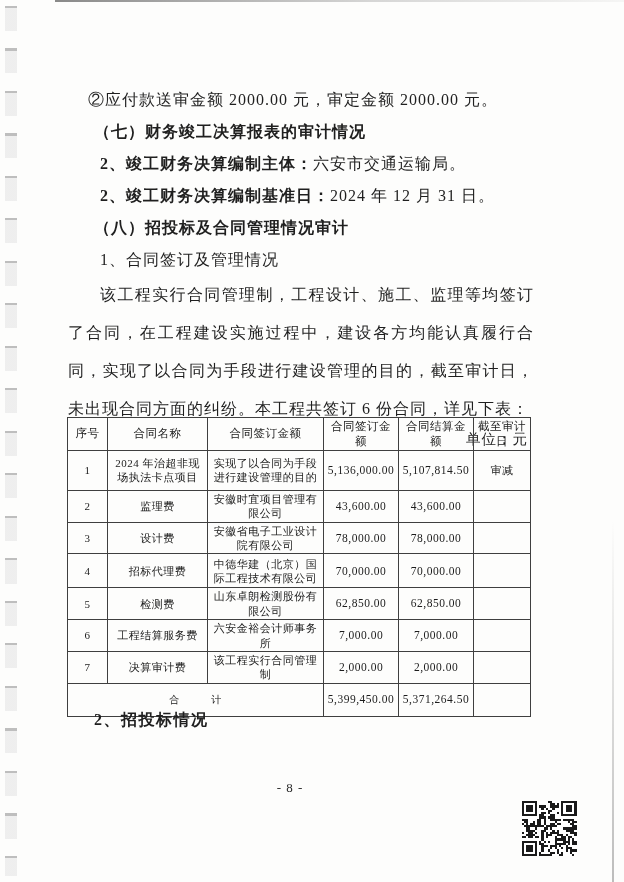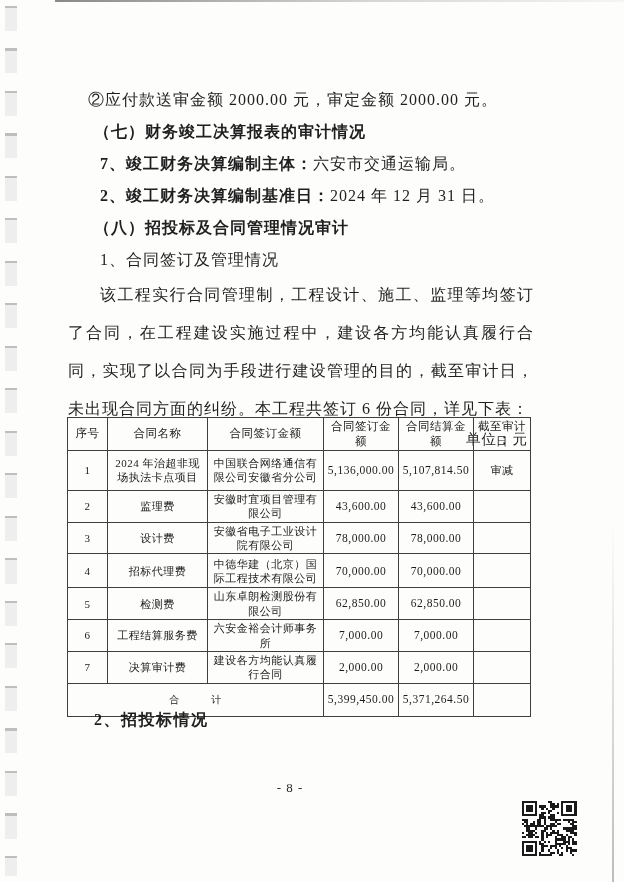--- a/index.html
+++ b/index.html
@@ -61,21 +61,21 @@
 
 <div class="page">
 
   <div class="edge-top"></div>
   <div class="edge-right"></div>
   <div class="binding"></div>
 
   <div class="text-block">
     <div class="line ln-pay">②应付款送审金额 2000.00 元，审定金额 2000.00 元。</div>
     <div class="line ln-h">（七）财务竣工决算报表的审计情况</div>
-    <div class="line ln-item"><b>7、竣工财务决算编制主体：</b><span>六安市交通运输局。</span></div>
+    <div class="line ln-item"><b>2、竣工财务决算编制主体：</b><span>六安市交通运输局。</span></div>
     <div class="line ln-item"><b>2、竣工财务决算编制基准日：</b><span>2024 年 12 月 31 日。</span></div>
     <div class="line ln-h">（八）招投标及合同管理情况审计</div>
     <div class="line ln-item">1、合同签订及管理情况</div>
     <p class="para">该工程实行合同管理制，工程设计、施工、监理等均签订了合同，在工程建设实施过程中，建设各方均能认真履行合同，实现了以合同为手段进行建设管理的目的，截至审计日，未出现合同方面的纠纷。本工程共签订 6 份合同，详见下表：</p>
     <div class="unit-line">单位：元</div>
   </div>
 
   <table class="contracts">
     <colgroup>
       <col style="width:40px">
@@ -92,21 +92,21 @@
         <th>合同签订金额</th>
         <th>合同签订金额</th>
         <th>合同结算金额</th>
         <th>截至审计日</th>
       </tr>
     </thead>
     <tbody>
       <tr style="height:40px">
         <td class="seq">1</td>
         <td>2024 年治超非现场执法卡点项目</td>
-        <td>中国联合网络通信有限公司安徽省分公司</td>
+        <td>实现了以合同为手段进行建设管理的目的</td>
         <td class="amt">5,136,000.00</td>
         <td class="amt">5,107,814.50</td>
         <td>审减</td>
       </tr>
       <tr style="height:32px">
         <td class="seq">2</td>
         <td>监理费</td>
         <td>安徽时宜项目管理有限公司</td>
         <td class="amt">43,600.00</td>
         <td class="amt">43,600.00</td>
@@ -140,21 +140,21 @@
         <td class="seq">6</td>
         <td>工程结算服务费</td>
         <td>六安金裕会计师事务所</td>
         <td class="amt">7,000.00</td>
         <td class="amt">7,000.00</td>
         <td></td>
       </tr>
       <tr style="height:30px">
         <td class="seq">7</td>
         <td>决算审计费</td>
-        <td>建设各方均能认真履行合同</td>
+        <td>该工程实行合同管理制</td>
         <td class="amt">2,000.00</td>
         <td class="amt">2,000.00</td>
         <td></td>
       </tr>
       <tr style="height:33px">
         <td colspan="3" class="total-label">合　　　计</td>
         <td class="amt">5,399,450.00</td>
         <td class="amt">5,371,264.50</td>
         <td></td>
       </tr>

